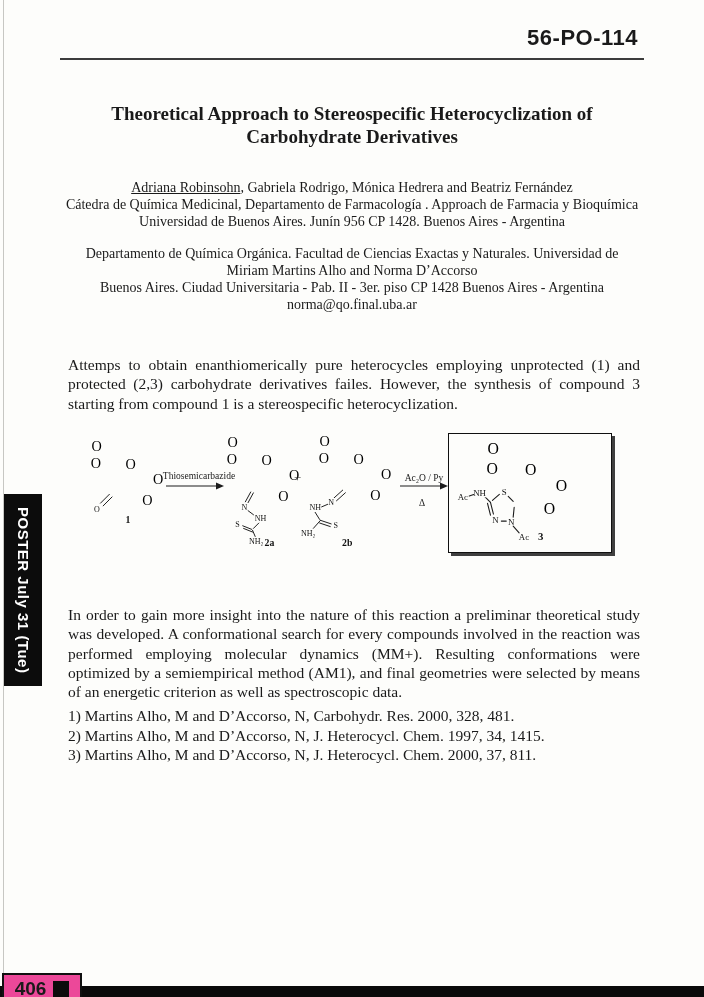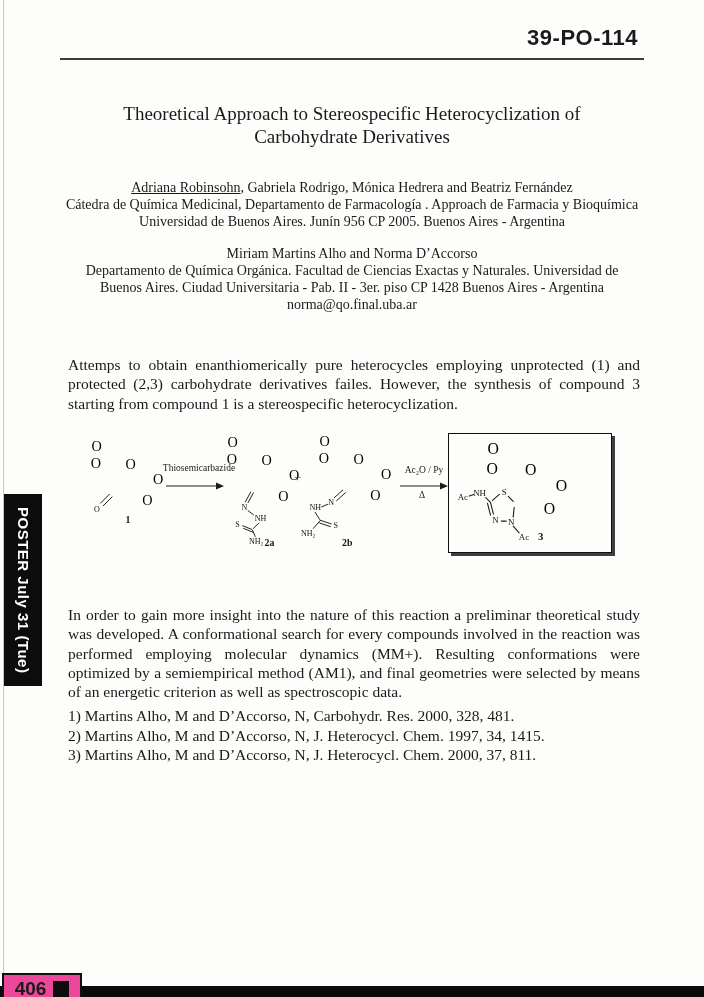--- a/index.html
+++ b/index.html
@@ -10,78 +10,78 @@
   }
   .abs{position:absolute;}
   .sans{font-family:"Liberation Sans","DejaVu Sans",sans-serif;}
   
   .scan-edge{left:3px;top:0;width:1px;height:985px;background:#c7c7c3;}
   .bottom-bar{left:0;bottom:0;width:704px;height:11px;background:#0a0a0a;}
   
   .header-code{top:25px;right:66px;font-weight:bold;font-size:22px;letter-spacing:.5px;}
   .top-rule{top:58px;left:60px;width:584px;height:0;border-top:2px solid #3c3c3c;}
   
-  .title{top:102px;left:40px;width:624px;text-align:center;font-weight:normal;font-size:19px;line-height:23px;}
+  .title{top:102px;left:40px;width:624px;text-align:center;font-weight:bold;font-size:19px;line-height:23px;}
   
   .aff{left:0;width:704px;text-align:center;font-size:14px;line-height:17px;}
   .aff div{white-space:nowrap;}
   .aff1{top:179px;}
   .aff2{top:245px;}
   .u{text-decoration:underline;}
   
   .para{left:68px;width:572px;font-size:15.5px;line-height:19.3px;text-align:justify;}
   .para1{top:355px;}
   .para2{top:605px;}
   
   .refs{top:706px;left:68px;width:600px;font-size:15.5px;line-height:19.5px;}
   
   .scheme{top:430px;left:60px;width:590px;height:134px;}
   .cs line{stroke:#1c1c1c;stroke-width:1.1;fill:none;stroke-linecap:round;}
   .cs polygon{fill:#1c1c1c;stroke:none;}
   .cs text{font-family:"Liberation Serif","DejaVu Serif",serif;font-size:9px;fill:#111;
     text-anchor:middle;dominant-baseline:central;
     paint-order:stroke fill;stroke:#fdfdfb;stroke-width:2.5px;}
   .cs text.lbl{font-weight:bold;font-size:11px;stroke:none;}
-  .rg-label{font-size:9.5px;text-align:center;}
+  .rg-label{font-size:9.5px;text-align:center;margin-top:8px;}
   .plus{font-size:13px;}
   .c3-box{left:388px;top:3px;width:162px;height:118px;border:1.5px solid #101010;
     box-shadow:3px 3px 0 #3f3f3f;background:transparent;}
   
   .side-tab{left:4px;top:494px;width:38px;height:192px;background:#0c0c0c;color:#fff;
     writing-mode:vertical-rl;display:flex;align-items:center;justify-content:center;
     font-weight:bold;font-size:15px;letter-spacing:.5px;}
   
   .page-box{left:2px;top:949px;width:76px;height:28px;border:2px solid #101010;
     display:flex;align-items:center;justify-content:center;background:#ec4899;margin-top:24px;}
   .page-num{font-weight:bold;font-size:19px;}
   .page-square{display:inline-block;width:16px;height:16px;background:#0c0c0c;margin-left:7px;}
 </style>
 </head>
 <body>
 
 <div class="abs scan-edge"></div>
 <div class="abs bottom-bar"></div>
 
-<div class="abs header-code sans">39-PO-114</div>
+<div class="abs header-code sans">56-PO-114</div>
 <div class="abs top-rule"></div>
 
 <div class="abs title">
   <div>Theoretical Approach to Stereospecific Heterocyclization of</div>
   <div>Carbohydrate Derivatives</div>
 </div>
 
 <div class="abs aff aff1">
   <div><span class="u">Adriana Robinsohn</span><span>, Gabriela Rodrigo, Mónica Hedrera and Beatriz Fernández</span></div>
   <div>Cátedra de Química Medicinal, Departamento de Farmacología . Approach de Farmacia y Bioquímica</div>
-  <div>Universidad de Buenos Aires. Junín 956 CP 2005. Buenos Aires - Argentina</div>
+  <div>Universidad de Buenos Aires. Junín 956 CP 1428. Buenos Aires - Argentina</div>
 </div>
 
 <div class="abs aff aff2">
+  <div>Departamento de Química Orgánica. Facultad de Ciencias Exactas y Naturales. Universidad de</div>
   <div>Miriam Martins Alho and Norma D’Accorso</div>
-  <div>Departamento de Química Orgánica. Facultad de Ciencias Exactas y Naturales. Universidad de</div>
   <div>Buenos Aires. Ciudad Universitaria - Pab. II - 3er. piso CP 1428 Buenos Aires - Argentina</div>
   <div>norma@qo.final.uba.ar</div>
 </div>
 
 <div class="abs para para1">Attemps to obtain enanthiomerically pure heterocycles employing unprotected (1) and protected (2,3) carbohydrate derivatives failes. However, the synthesis of compound 3 starting from compound 1 is a stereospecific heterocyclization.</div>
 
 <div class="abs scheme">
 
   <svg width="0" height="0" style="position:absolute" aria-hidden="true">
     <defs>

